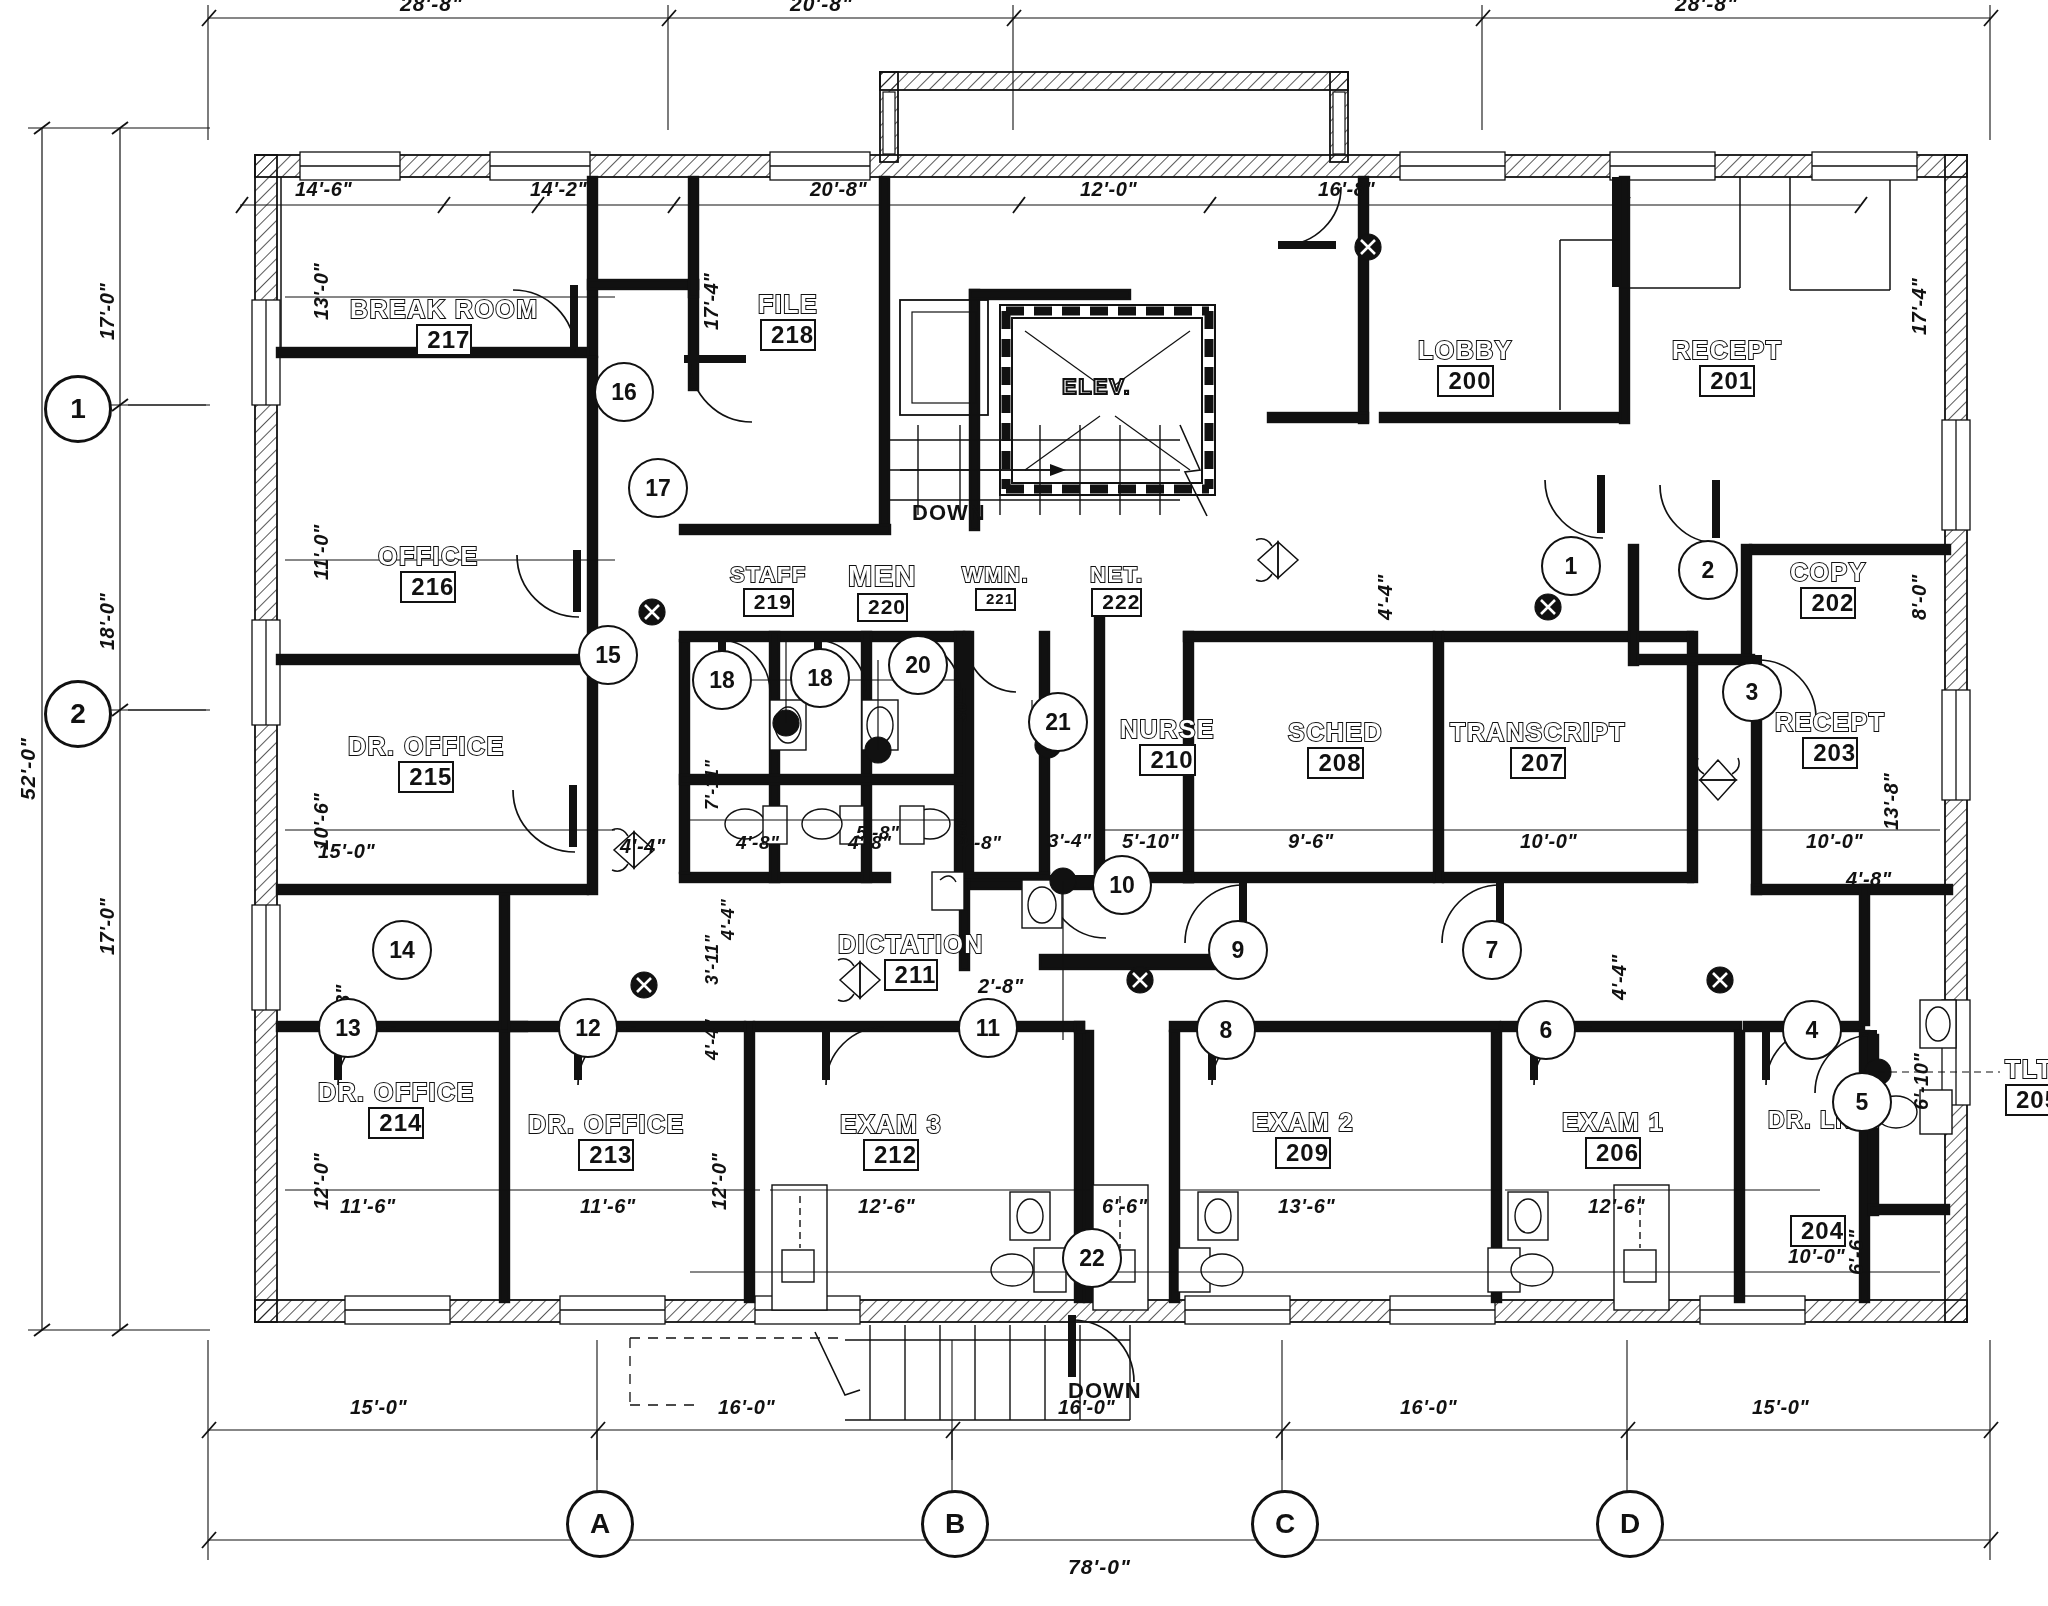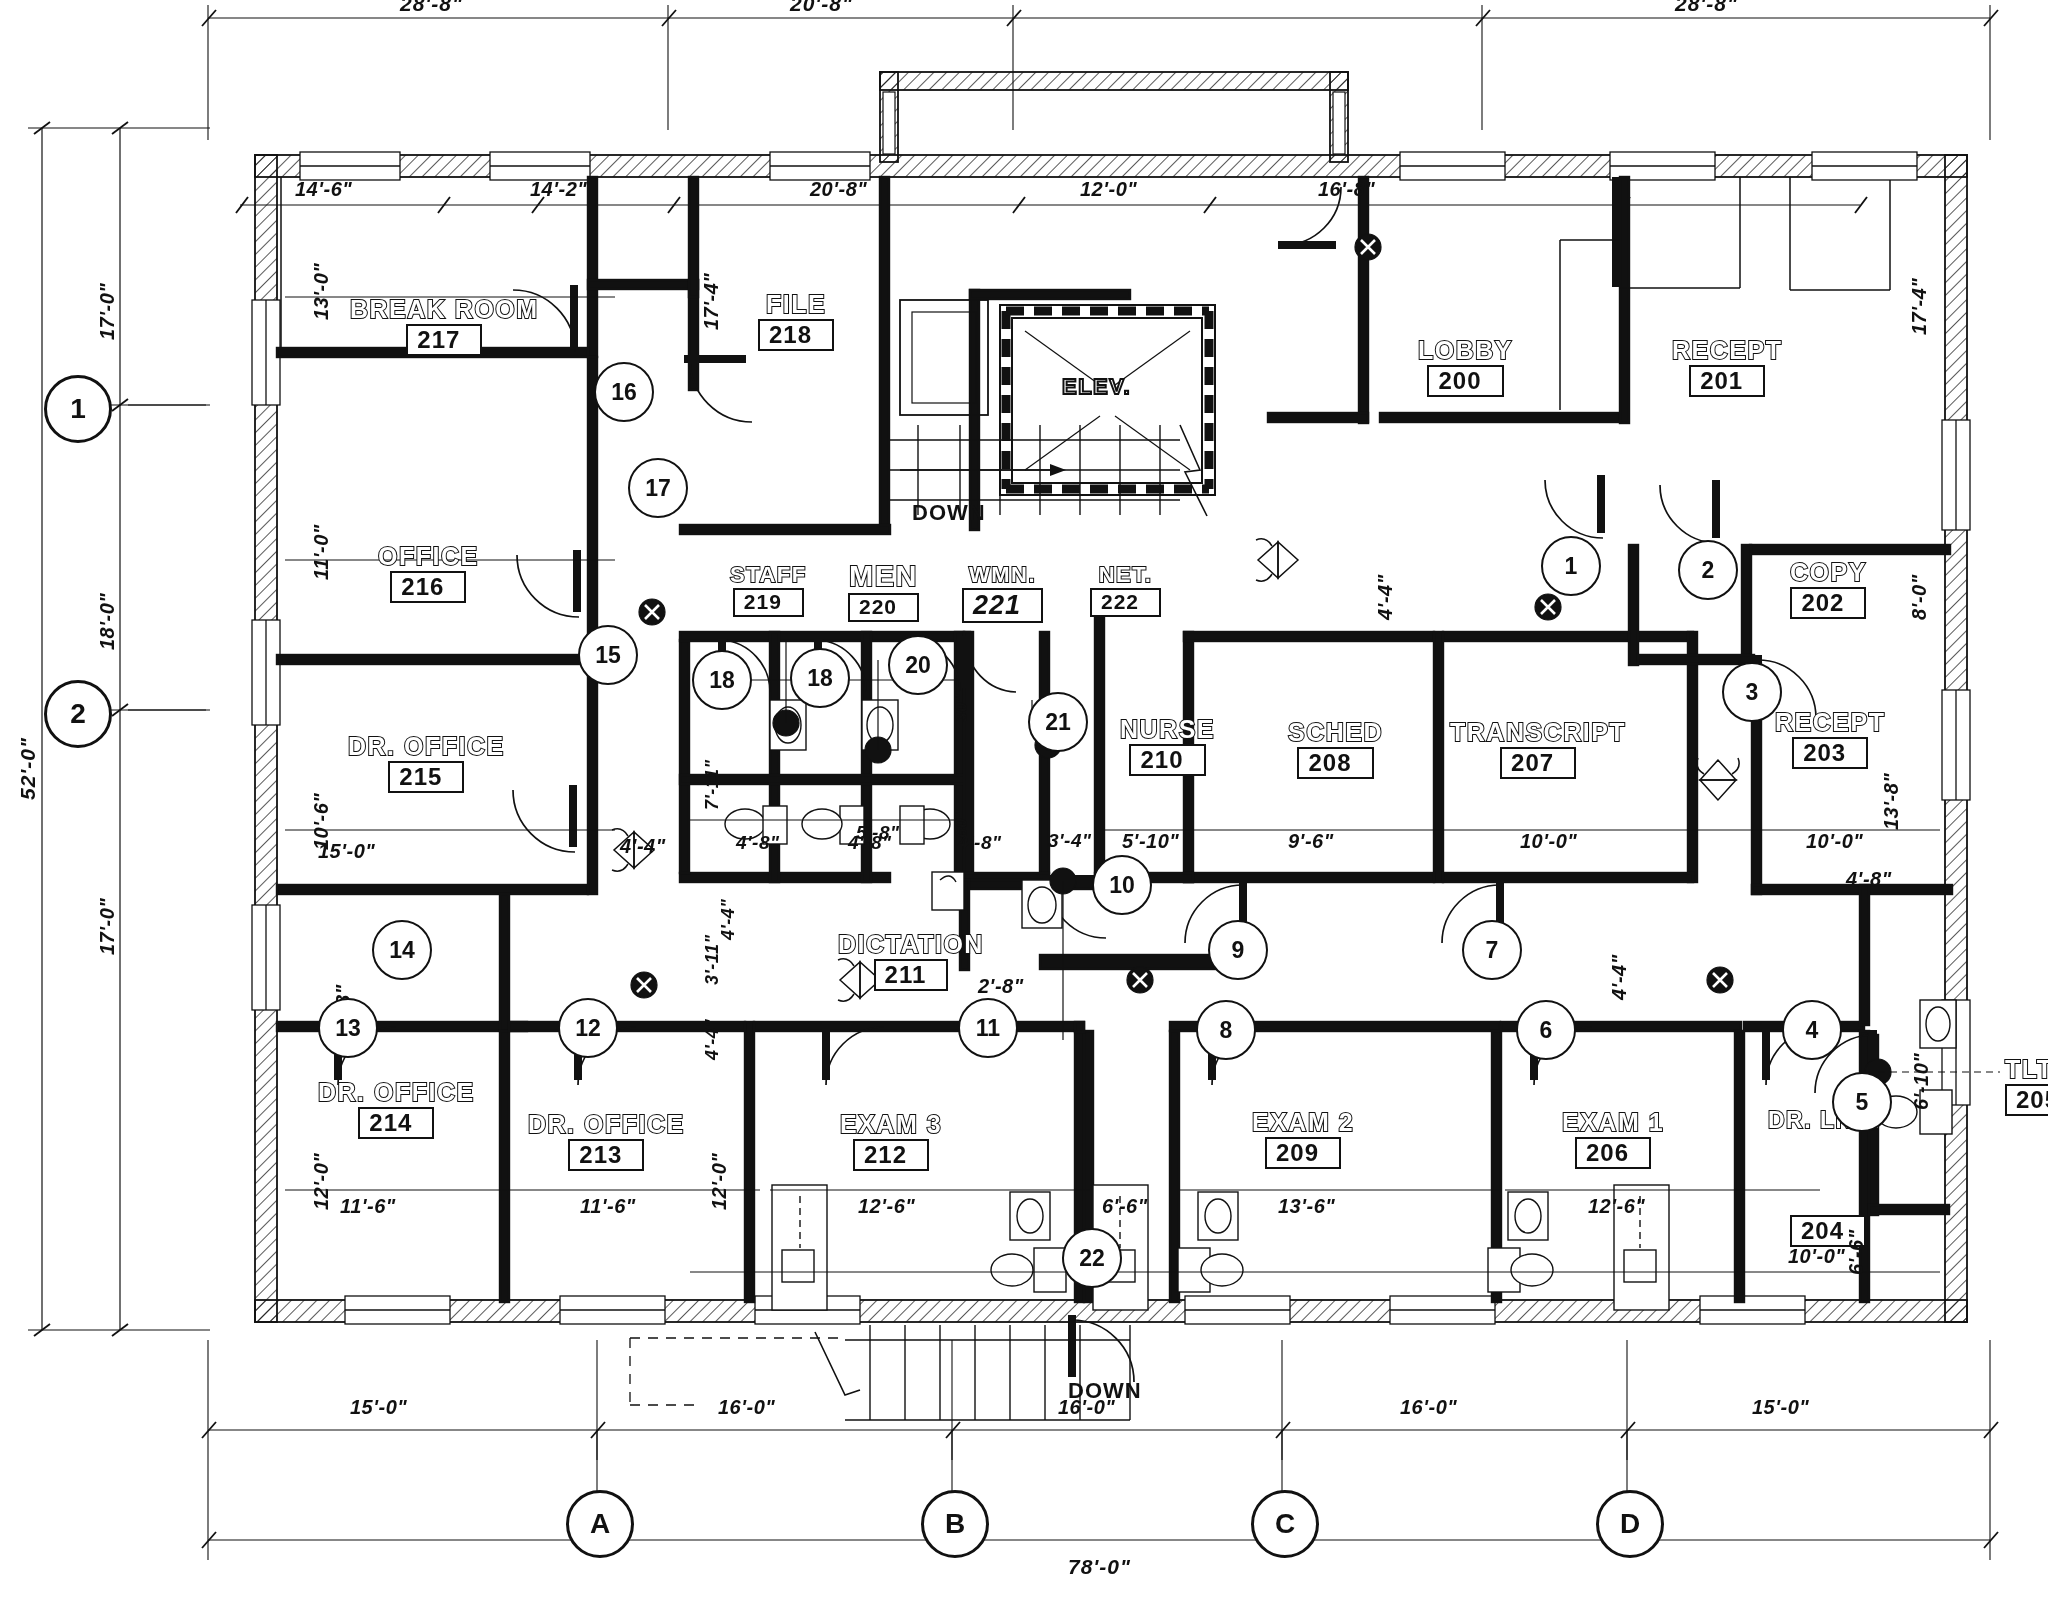--- a/index.html
+++ b/index.html
@@ -4,21 +4,21 @@
 <style>
   html,body{margin:0;padding:0;background:#fff;}
   body{font-family:"Liberation Sans", sans-serif;}
   #sheet{position:relative;width:2048px;height:1606px;background:#fff;overflow:hidden;}
   svg{position:absolute;left:0;top:0;}
   .lbl{position:absolute;font-family:"Liberation Sans", sans-serif;color:#111;white-space:nowrap;}
   
   .room-name{font-weight:bold;letter-spacing:1.5px;font-size:25px;
     color:#fff;-webkit-text-stroke:2px #111;paint-order:stroke fill;}
   .room-num{font-weight:bold;font-size:24px;letter-spacing:1px;border:2.5px solid #111;
-    padding:1px 20px 2px 9px;line-height:1.05;display:inline-block;background:#fff;}
+    padding:1px 0 2px 9px;line-height:1.05;display:inline-block;background:#fff;}
   .dim{font-weight:bold;font-size:20px;letter-spacing:0.5px;font-style:italic;}
   .dimv{font-weight:bold;font-size:20px;letter-spacing:0.5px;font-style:italic;
     transform-origin:left top;}
   .big-dim{font-weight:bold;font-size:21px;letter-spacing:1px;font-style:italic;}
   .down{font-weight:bold;font-size:22px;letter-spacing:1px;}
   .elev{font-weight:bold;font-size:22px;letter-spacing:1.5px;color:#fff;-webkit-text-stroke:2px #111;}
   .bub{position:absolute;border:2.5px solid #111;border-radius:50%;background:#fff;
      display:flex;align-items:center;justify-content:center;font-weight:bold;font-size:23px;color:#111;}
   .gridbub{position:absolute;border:3px solid #111;border-radius:50%;background:#fff;
      display:flex;align-items:center;justify-content:center;font-weight:bold;font-size:28px;color:#111;}
@@ -661,21 +661,21 @@
   <div class="room-num" style="font-size:21px;">219</div>
 </div>
 
 <div class="lbl ctr" style="left:848px;top:560px;">
   <div class="room-name" style="font-size:29px;">MEN</div>
   <div class="room-num" style="font-size:21px;">220</div>
 </div>
 
 <div class="lbl ctr" style="left:962px;top:562px;">
   <div class="room-name" style="font-size:22px;">WMN.</div>
-  <div class="room-num" style="font-size:27px;font-style:italic;">221</div>
+  <div class="room-num" style="font-size:15px;">221</div>
 </div>
 
 <div class="lbl ctr" style="left:1090px;top:562px;">
   <div class="room-name" style="font-size:22px;">NET.</div>
   <div class="room-num" style="font-size:21px;">222</div>
 </div>
 
 <div class="lbl elev" style="left:1062px;top:374px;">ELEV.</div>
 <div class="lbl down" style="left:912px;top:500px;">DOWN</div>
 <div class="lbl down" style="left:1068px;top:1378px;">DOWN</div>

